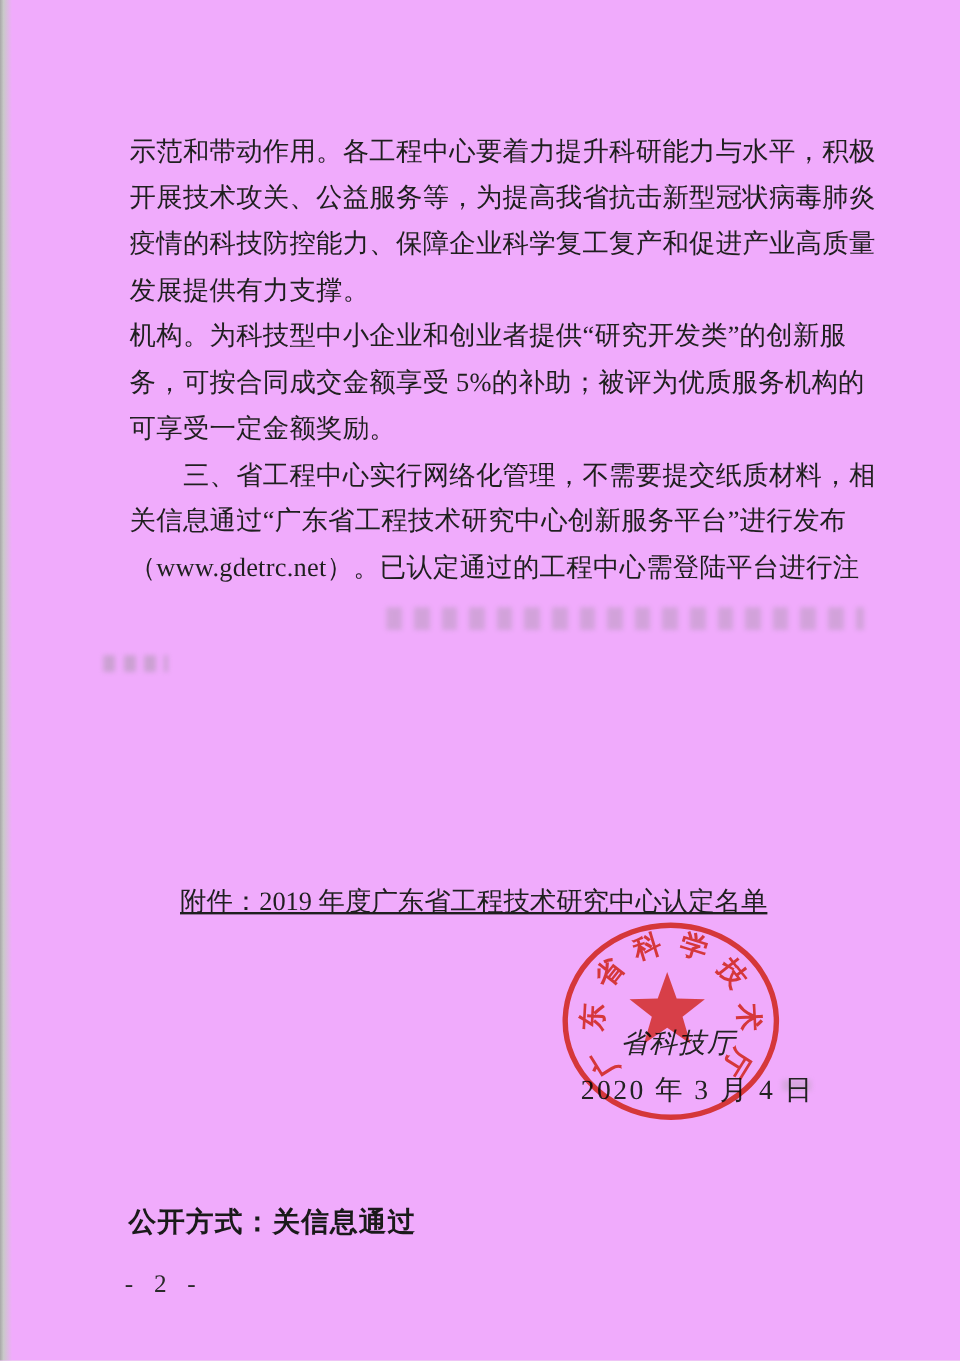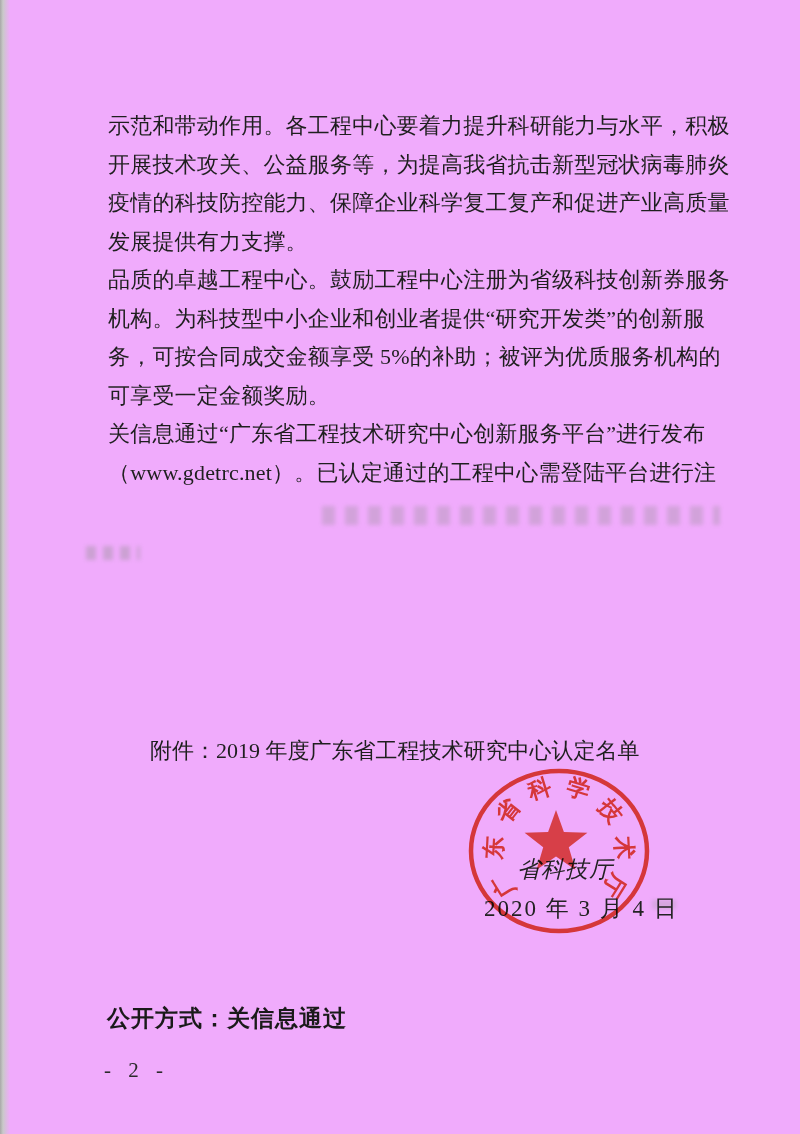--- a/index.html
+++ b/index.html
@@ -24,21 +24,21 @@
   .body-text {
     position: absolute;
     left: 108px; top: 107px; width: 620px;
     font-size: 22px; line-height: 38.5px;
     letter-spacing: 0.2px;
   }
   .body-text .line { white-space: pre; }
   .attachment {
     position: absolute;
     left: 150px; top: 736px;
-    font-size: 22px; white-space: pre;
+    font-size: 22px; white-space: pre; text-decoration: underline;
   }
   .signature {
     position: absolute;
     left: 517px; top: 858px;
     font-size: 23px; line-height: 1; letter-spacing: 1px;
     color: #222;
     font-style: italic;
   }
   .issue-date {
     position: absolute;
@@ -98,24 +98,24 @@
 
 <div class="page">
 
   <div class="edge-shadow"></div>
 
   <main class="body-text">
     <div class="line">示范和带动作用。各工程中心要着力提升科研能力与水平，积极</div>
     <div class="line">开展技术攻关、公益服务等，为提高我省抗击新型冠状病毒肺炎</div>
     <div class="line">疫情的科技防控能力、保障企业科学复工复产和促进产业高质量</div>
     <div class="line">发展提供有力支撑。</div>
-    <div class="line">品质的卓越工程中心。鼓励工程中心注册为省级科技创新券服务</div>
     <div class="line">机构。为科技型中小企业和创业者提供“研究开发类”的创新服</div>
     <div class="line">务，可按合同成交金额享受 5%的补助；被评为优质服务机构的</div>
     <div class="line">可享受一定金额奖励。</div>
+    <div class="line">　　三、省工程中心实行网络化管理，不需要提交纸质材料，相</div>
     <div class="line">关信息通过“广东省工程技术研究中心创新服务平台”进行发布</div>
     <div class="line">（www.gdetrc.net）。已认定通过的工程中心需登陆平台进行注</div>
   </main>
 
   <div class="smudge smudge-row1"></div>
   <div class="smudge smudge-row2"></div>
   <div class="smudge smudge-row3"></div>
 
   <div class="attachment">附件：2019 年度广东省工程技术研究中心认定名单</div>
 

